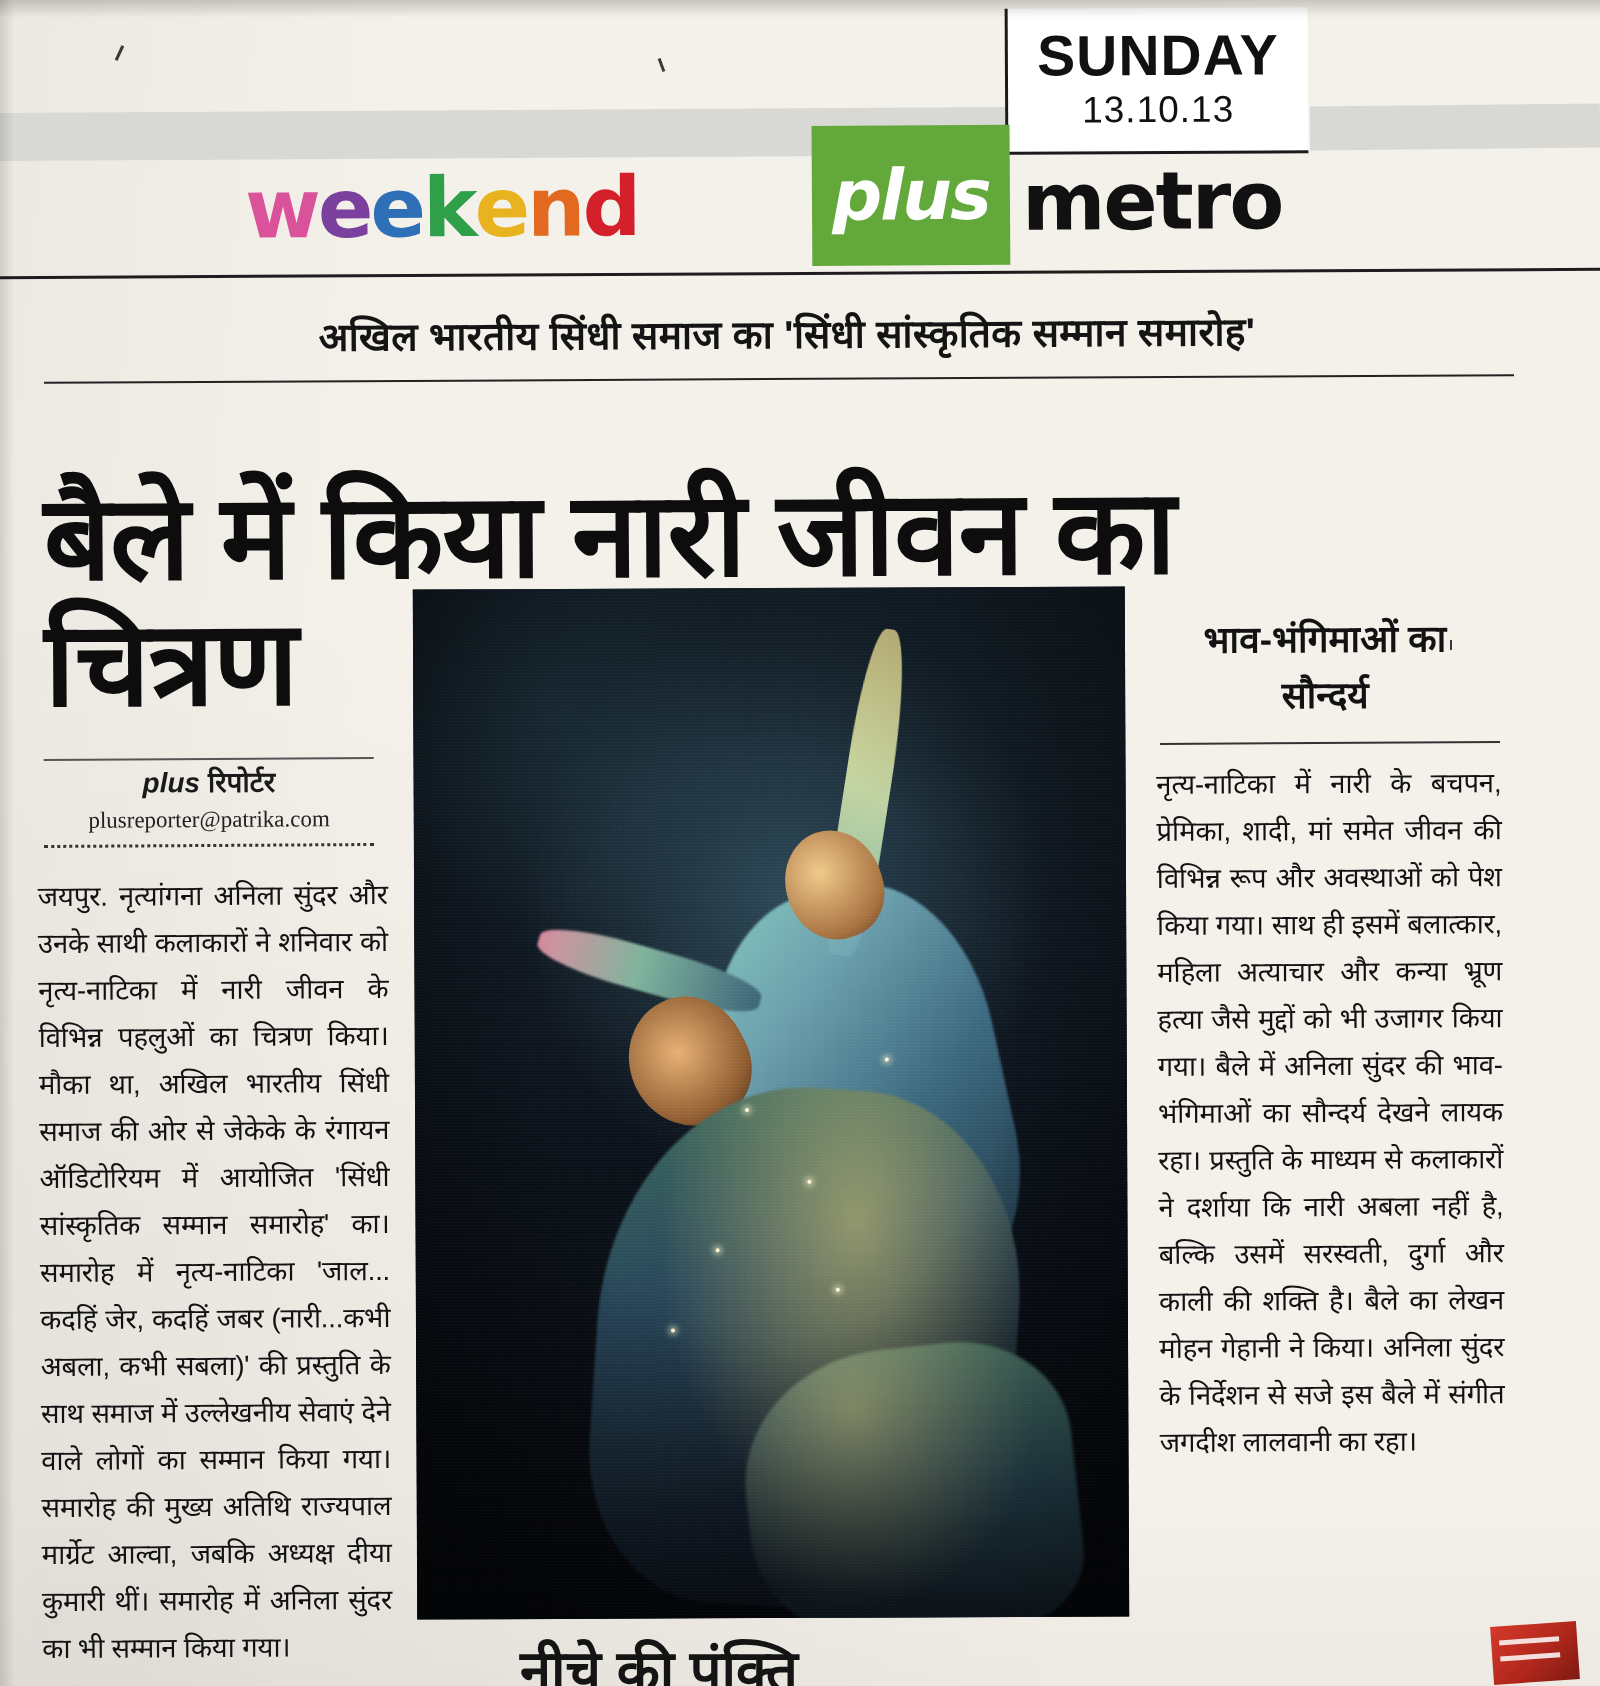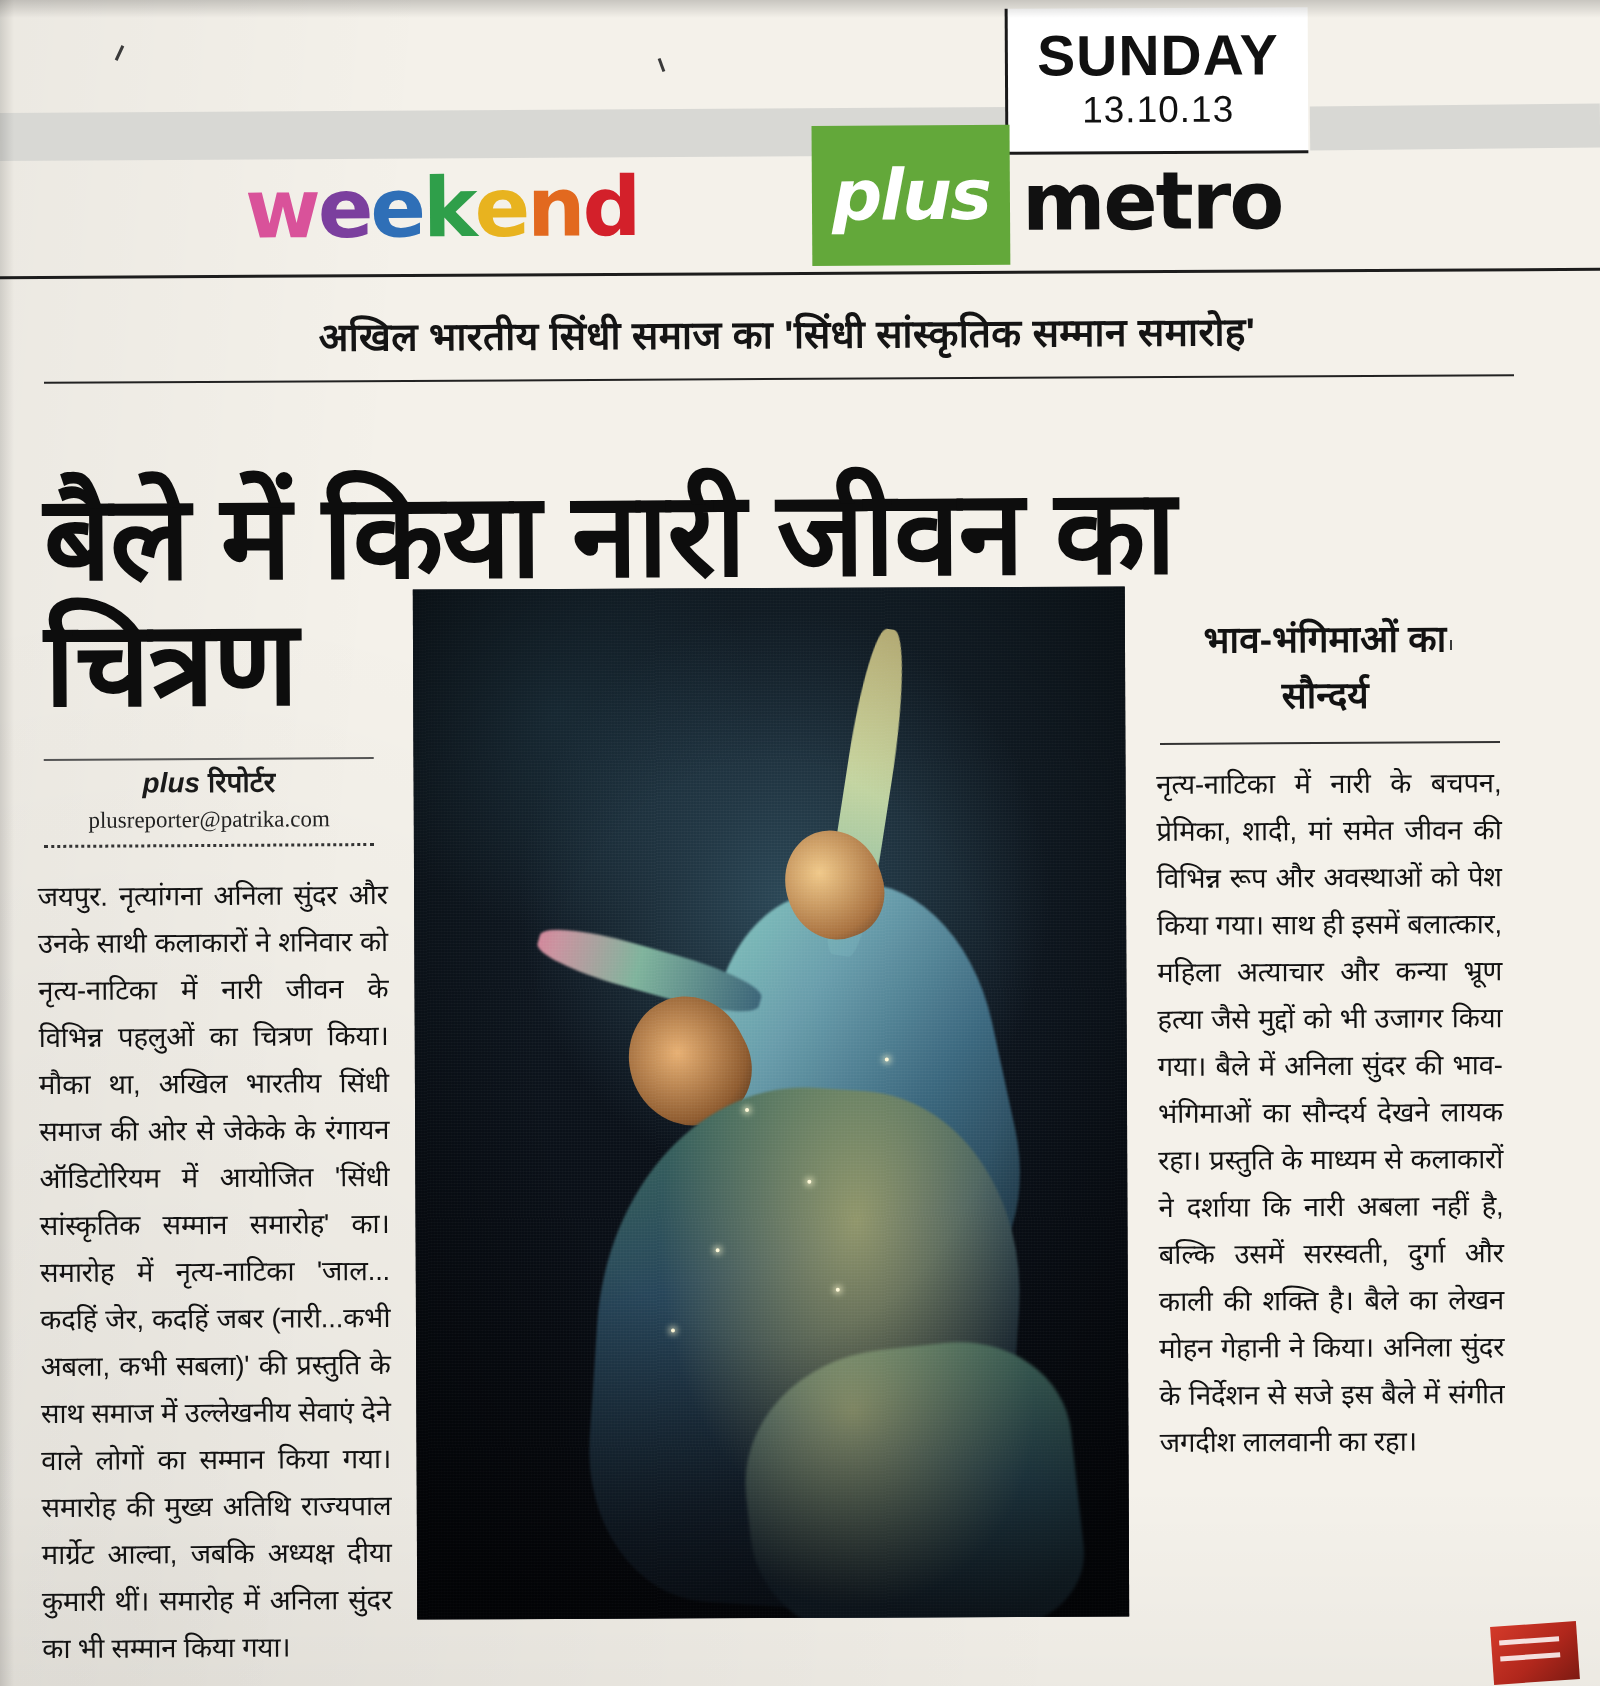--- a/index.html
+++ b/index.html
@@ -493,20 +493,23 @@
     <div class="sparkle" style="left:255px; top:740px;"></div>
     <div class="sparkle" style="left:470px; top:470px;"></div>
     <div class="grain"></div>
     <div class="vignette"></div>
   </div>
 
   <div class="subhead">भाव-भंगिमाओं का सौन्दर्य</div>
   <div class="subhead-rule"></div>
   <div class="col-right">नृत्य-नाटिका में नारी के बचपन, प्रेमिका, शादी, मां समेत जीवन की विभिन्न रूप और अवस्थाओं को पेश किया गया। साथ ही इसमें बलात्कार, महिला अत्याचार और कन्या भ्रूण हत्या जैसे मुद्दों को भी उजागर किया गया। बैले में अनिला सुंदर की भाव-भंगिमाओं का सौन्दर्य देखने लायक रहा। प्रस्तुति के माध्यम से कलाकारों ने दर्शाया कि नारी अबला नहीं है, बल्कि उसमें सरस्वती, दुर्गा और काली की शक्ति है। बैले का लेखन मोहन गेहानी ने किया। अनिला सुंदर के निर्देशन से सजे इस बैले में संगीत जगदीश लालवानी का रहा।</div>
 
+  <div class="bottom-clip">
+    <div class="bottom-hindi">नीचे की पंक्ति</div>
+  </div>
   <div class="corner-sticker">
     <div class="s-line" style="top:14px;"></div>
     <div class="s-line" style="top:30px;"></div>
   </div>
 
   <div class="speck" style="left:118px; top:45px; width:3px; height:16px; transform:rotate(25deg);"></div>
   <div class="speck" style="left:660px; top:58px; width:3px; height:14px; transform:rotate(-20deg);"></div>
   <div class="speck" style="left:1450px; top:640px; width:2px; height:10px;"></div>
   <div class="edge-shadow-top"></div>
   <div class="edge-shadow-left"></div>

